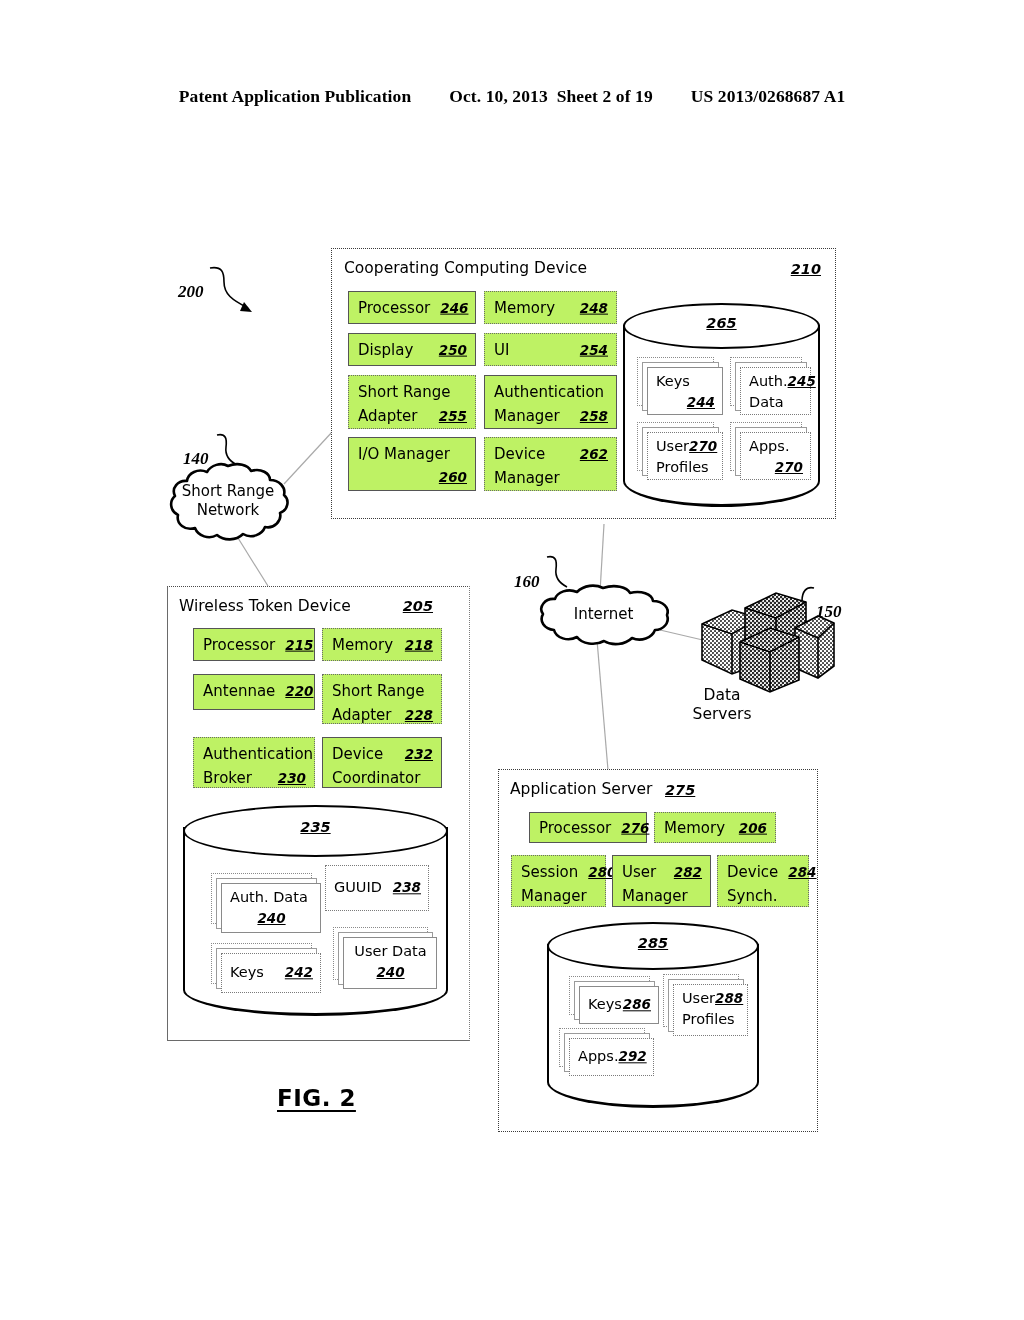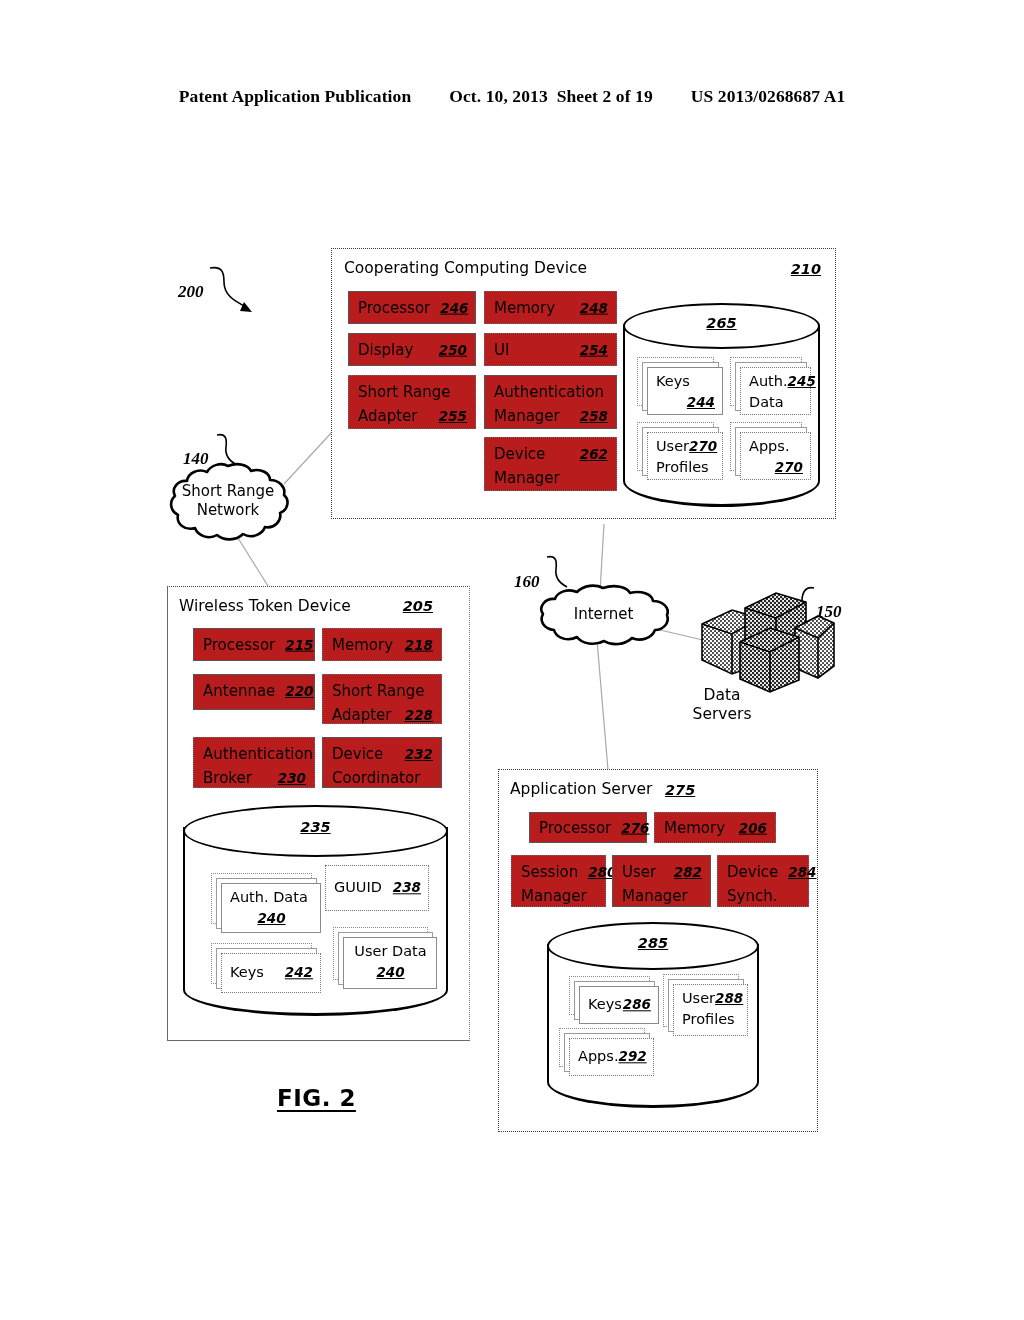--- a/index.html
+++ b/index.html
@@ -37,21 +37,21 @@
 
   
   .container{position:absolute;box-sizing:border-box;background:#fff;}
   .c-dotted{border:1.6px dotted #3a3a3a;}
   .c-title{
     position:absolute;font-size:15.5px;white-space:nowrap;
   }
 
   
   .cbox{
-    position:absolute;box-sizing:border-box;background:#b91c1c;
+    position:absolute;box-sizing:border-box;background:#bef264;
     font-size:15px;line-height:1.25;
   }
   .b-solid{border:1.3px solid #555;}
   .b-dot{border:1.4px dotted #6a6a6a;}
   .cbox .l1,.cbox .l2{
     position:absolute;left:9px;right:8px;white-space:nowrap;
     display:flex;justify-content:space-between;align-items:baseline;
   }
   .cbox.one .l1{top:50%;transform:translateY(-50%);}
   .cbox .l1{top:7px;}
@@ -204,20 +204,28 @@
     <div class="cbox b-solid" style="left:152px;top:126px;width:133px;height:54px;">
       <div class="l1">
           <span class="t">Authentication</span>
         </div>
       <div class="l2">
           <span class="t">Manager</span>
           <span class="n num sm">258</span>
         </div>
     </div>
 
+    <div class="cbox b-solid" style="left:16px;top:188px;width:128px;height:54px;">
+      <div class="l1">
+          <span class="t">I/O Manager</span>
+        </div>
+      <div class="l2 rightnum">
+          <span class="n num sm">260</span>
+        </div>
+    </div>
     <div class="cbox b-dot" style="left:152px;top:188px;width:133px;height:54px;">
       <div class="l1">
           <span class="t">Device</span>
           <span class="n num sm">262</span>
         </div>
       <div class="l2">
           <span class="t">Manager</span>
         </div>
     </div>
 

